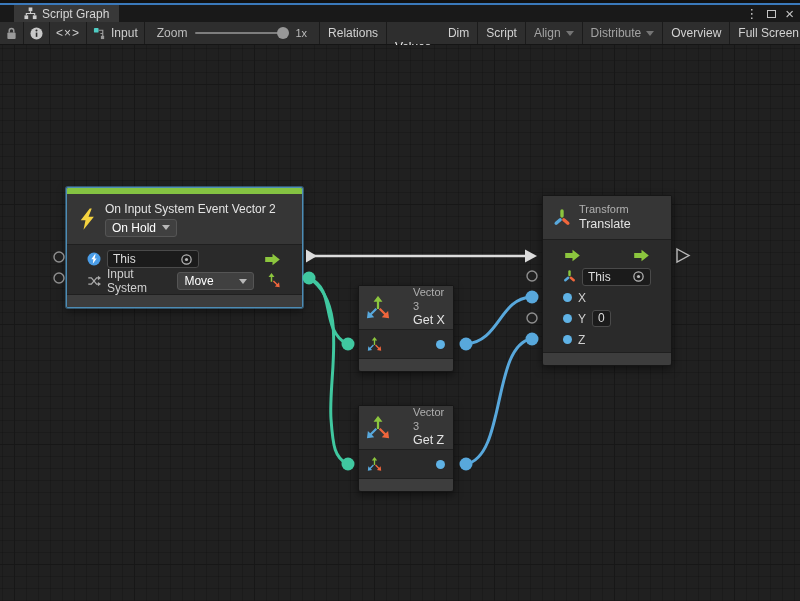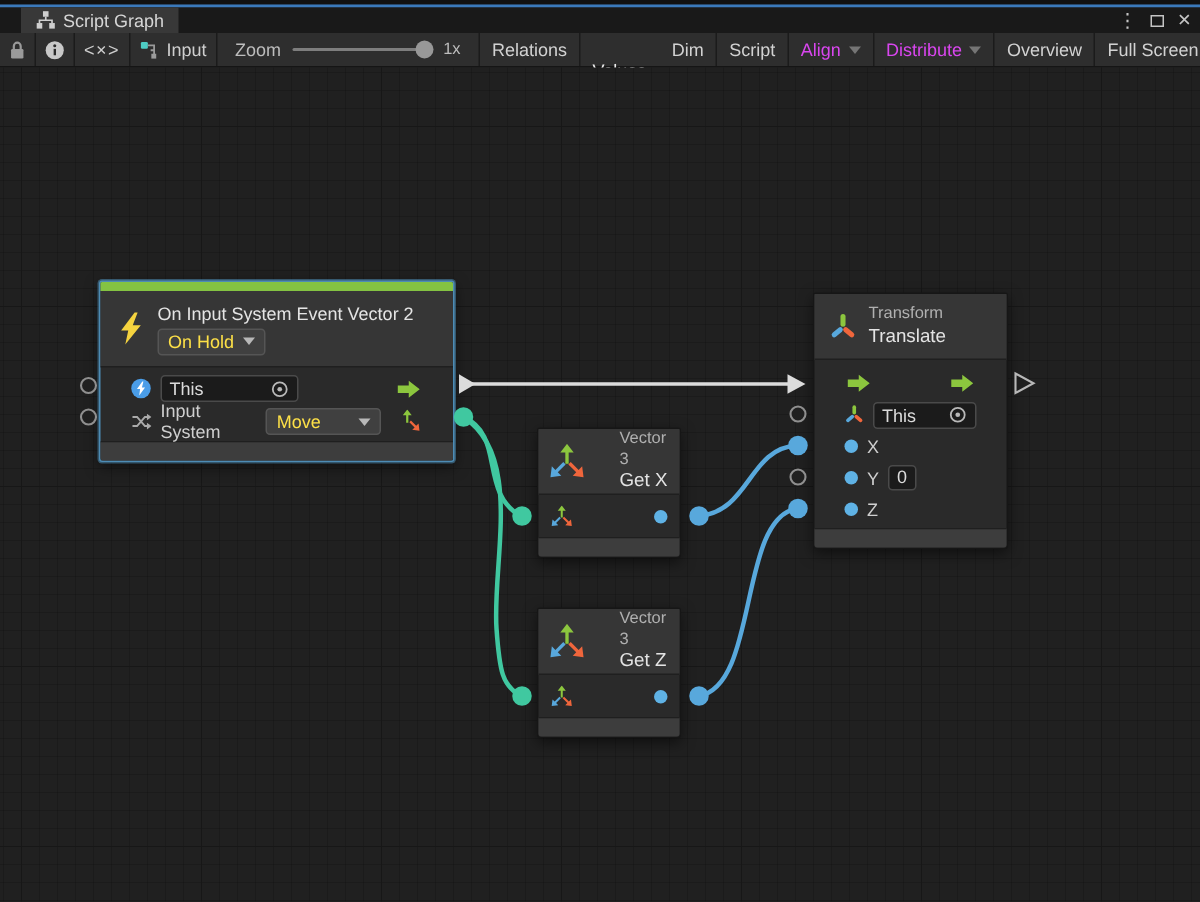--- a/index.html
+++ b/index.html
@@ -28,21 +28,21 @@
   .seg-lock { width:36px; } .seg-info { width:38px; } .seg-code { width:86px; font-size:12px; letter-spacing:1px; }
   .seg-cube { width:70px; }
   .seg-zoom { flex:1; display:flex; align-items:center; gap:8px; padding:0 12px; border-right:1px solid #1b1b1b; }
   .slider-track { position:relative; width:92px; height:2px; background:#7e7e7e; border-radius:1px; }
   .slider-handle { position:absolute; right:-2px; top:50%; transform:translateY(-50%);
                    width:12px; height:12px; border-radius:50%; background:#989898; }
   .zoom-value { color:#bdbdbd; font-size:11px; }
   .tb-btn { display:flex; align-items:center; gap:5px; padding:0 8px; border-right:1px solid #1b1b1b;
             color:#d2d2d2; font-size:12px; white-space:nowrap; }
   .tb-btn.active { background:#565656; color:#eee;margin-top:25px; }
-  .tb-btn.disabled { color:#d946ef; }
+  .tb-btn.disabled { color:#a3a3a3; }
   .tb-btn:last-child { border-right:none; }
   .caret { width:0; height:0; border-left:4px solid transparent; border-right:4px solid transparent;
            border-top:5px solid #b8b8b8; display:inline-block; }
   .tb-btn.disabled .caret { border-top-color:#757575; }
 
   
   .canvas {
     position:relative; width:800px; height:556px;
     background-color:#202020;
     background-image:
@@ -65,21 +65,21 @@
                  border-bottom:1px solid #1f1f1f; }
   .node-footer { height:13px; background:#3d3d3d; border-top:1px solid #1f1f1f; border-radius:0 0 2px 2px; }
   .node-title { color:#e4e4e4; font-size:12px; }
   .node-cat { color:#b0b0b0; font-size:11px; line-height:1.25; }
   .node-sub { color:#e4e4e4; font-size:12.5px; line-height:1.25; }
   .node-body { padding:3px 0 2px; }
   .row { display:flex; align-items:center; gap:6px; padding:0 20px; height:22px; color:#cfcfcf; }
   .row-t { height:21px; }
   .dropdown { display:inline-flex; align-items:center; justify-content:space-between; gap:6px;
               background:#404040; border:1px solid #555; border-radius:3px; padding:1px 6px;
-              color:#fde047; font-size:12px; }
+              color:#ffffff; font-size:12px; }
   .field { display:inline-flex; align-items:center; justify-content:space-between; gap:4px;
            background:#1b1b1b; border:1px solid #4a4a4a; border-radius:3px; padding:1px 5px;
            color:#dcdcdc; font-size:12px; }
   .mini-field { background:#1b1b1b; border:1px solid #4a4a4a; border-radius:3px; padding:0 5px;
                 color:#dcdcdc; font-size:12px; line-height:15px; }
   .port-dot { width:9px; height:9px; border-radius:50%; background:#5fb2e5; flex:none; }
   .spacer { flex:1; }
   .icon { flex:none; display:inline-flex; align-items:center; justify-content:center; }
 
   

